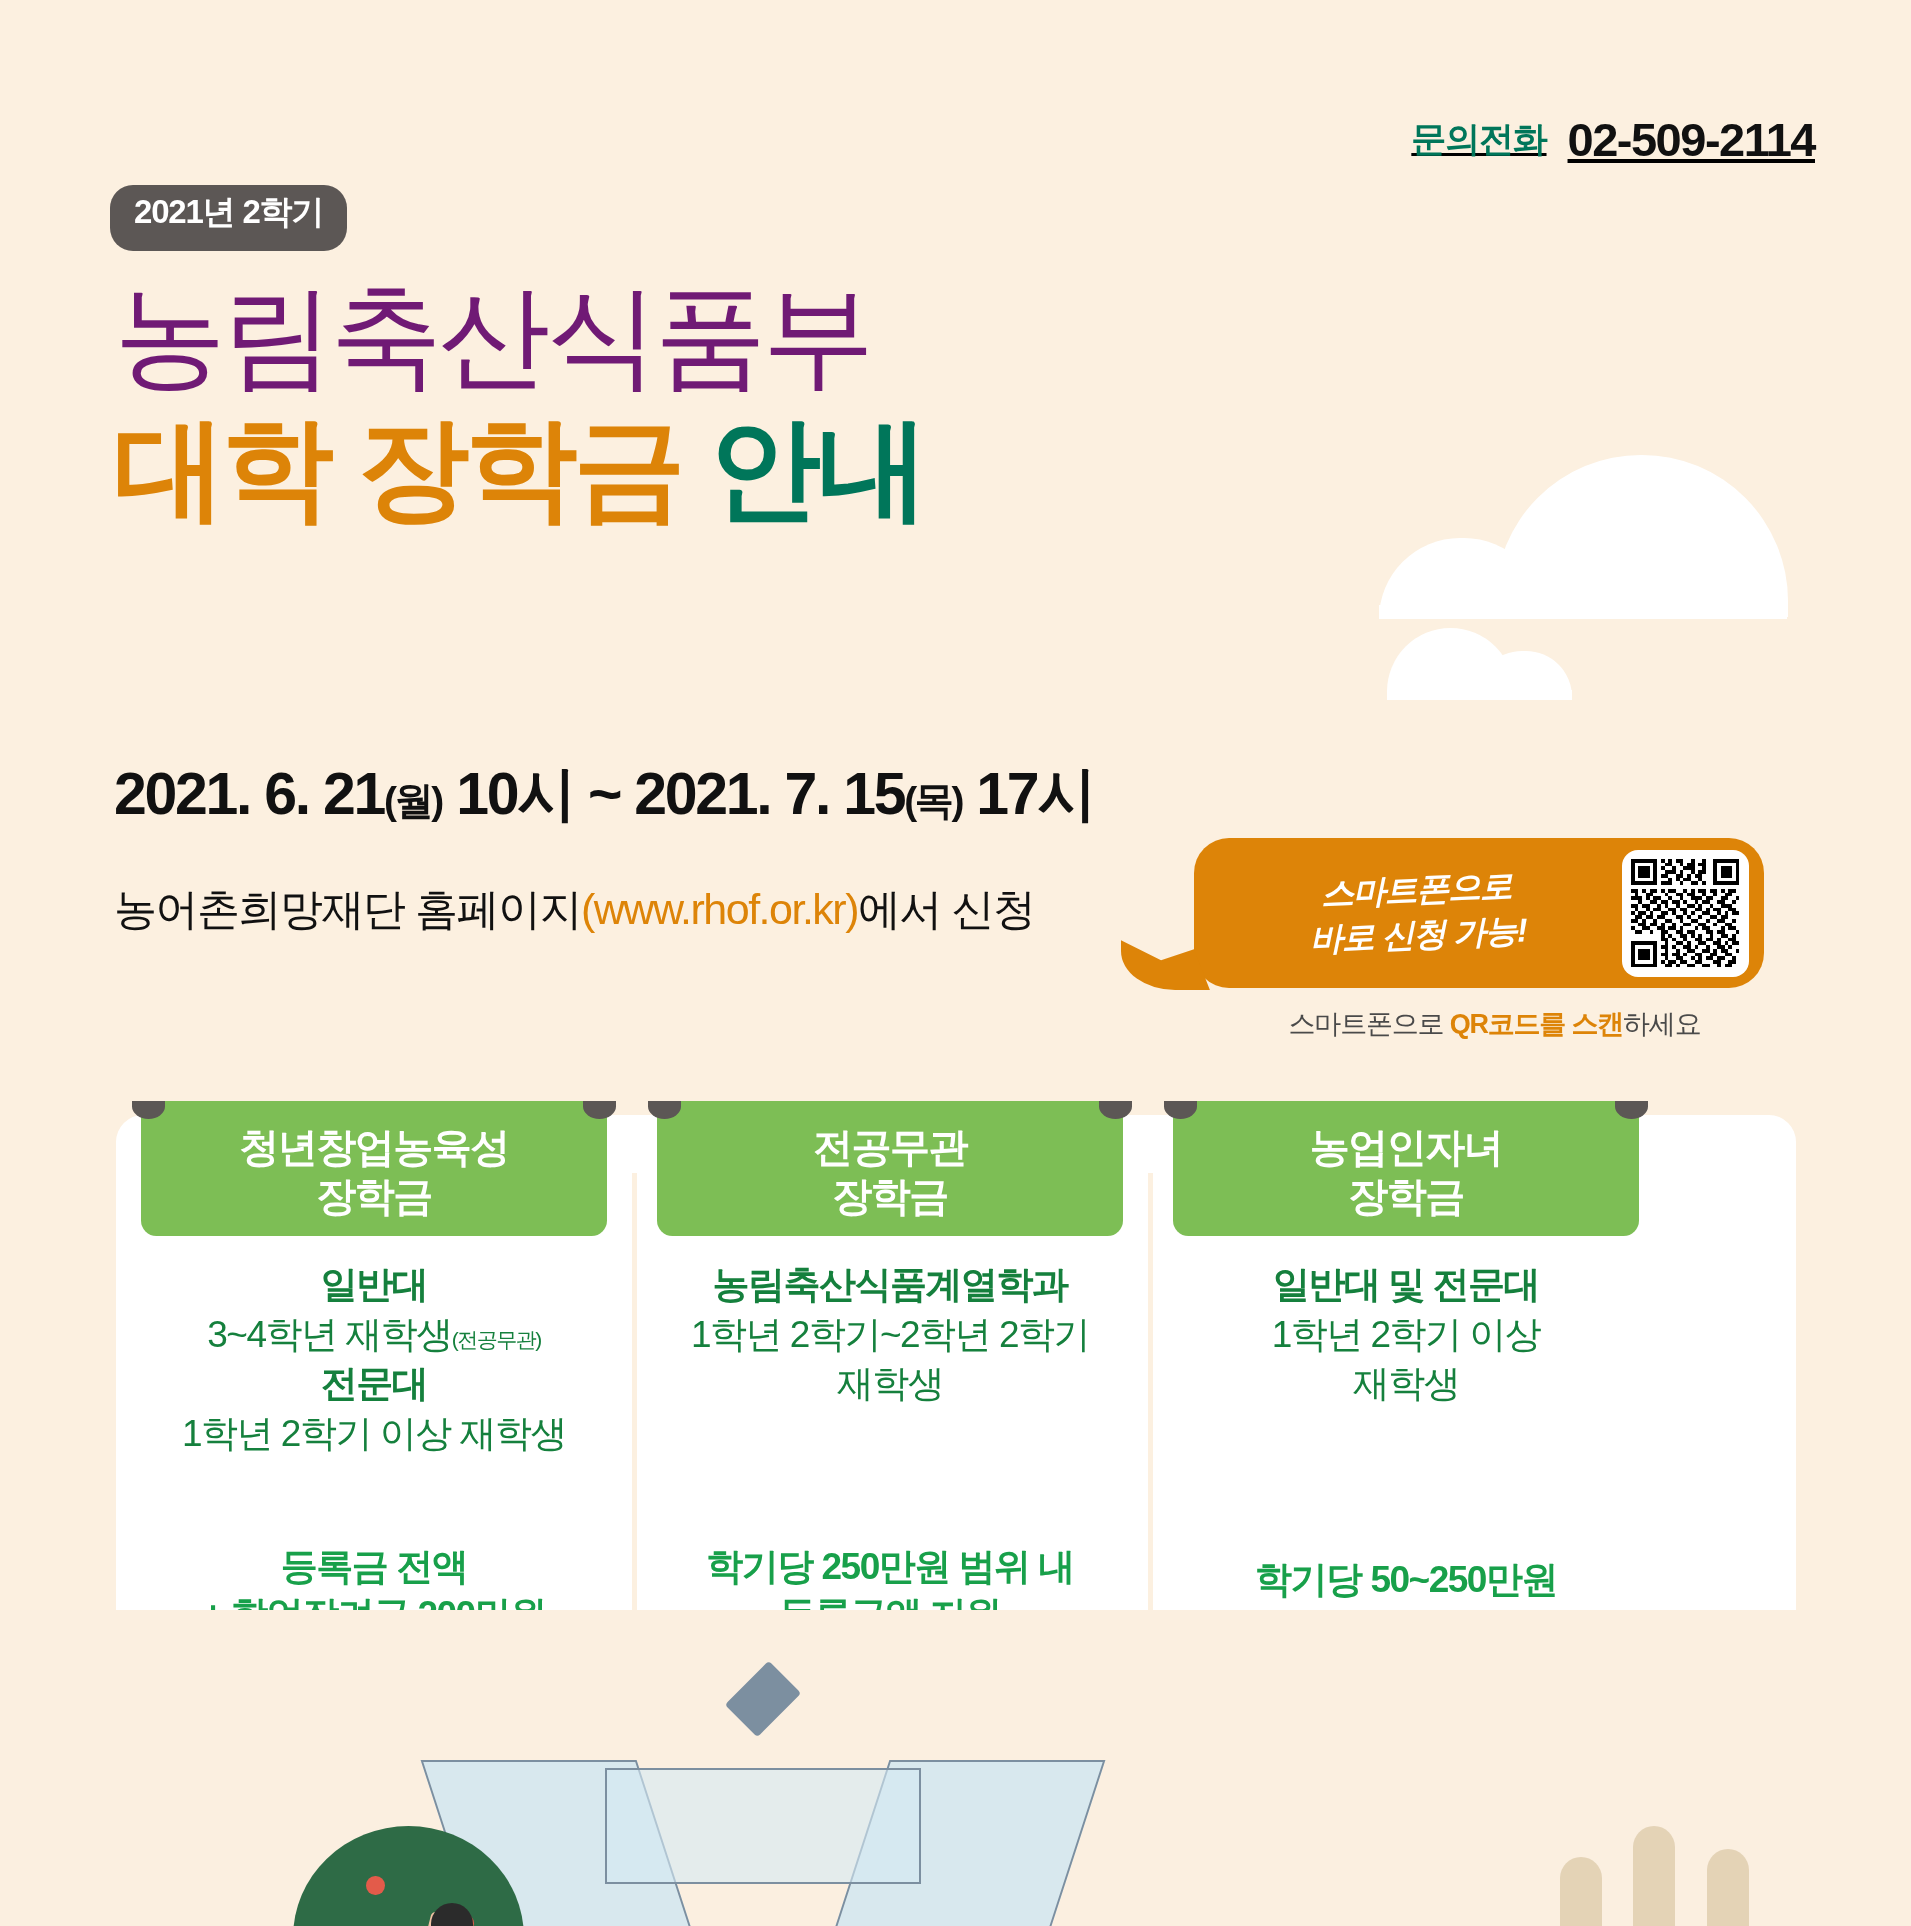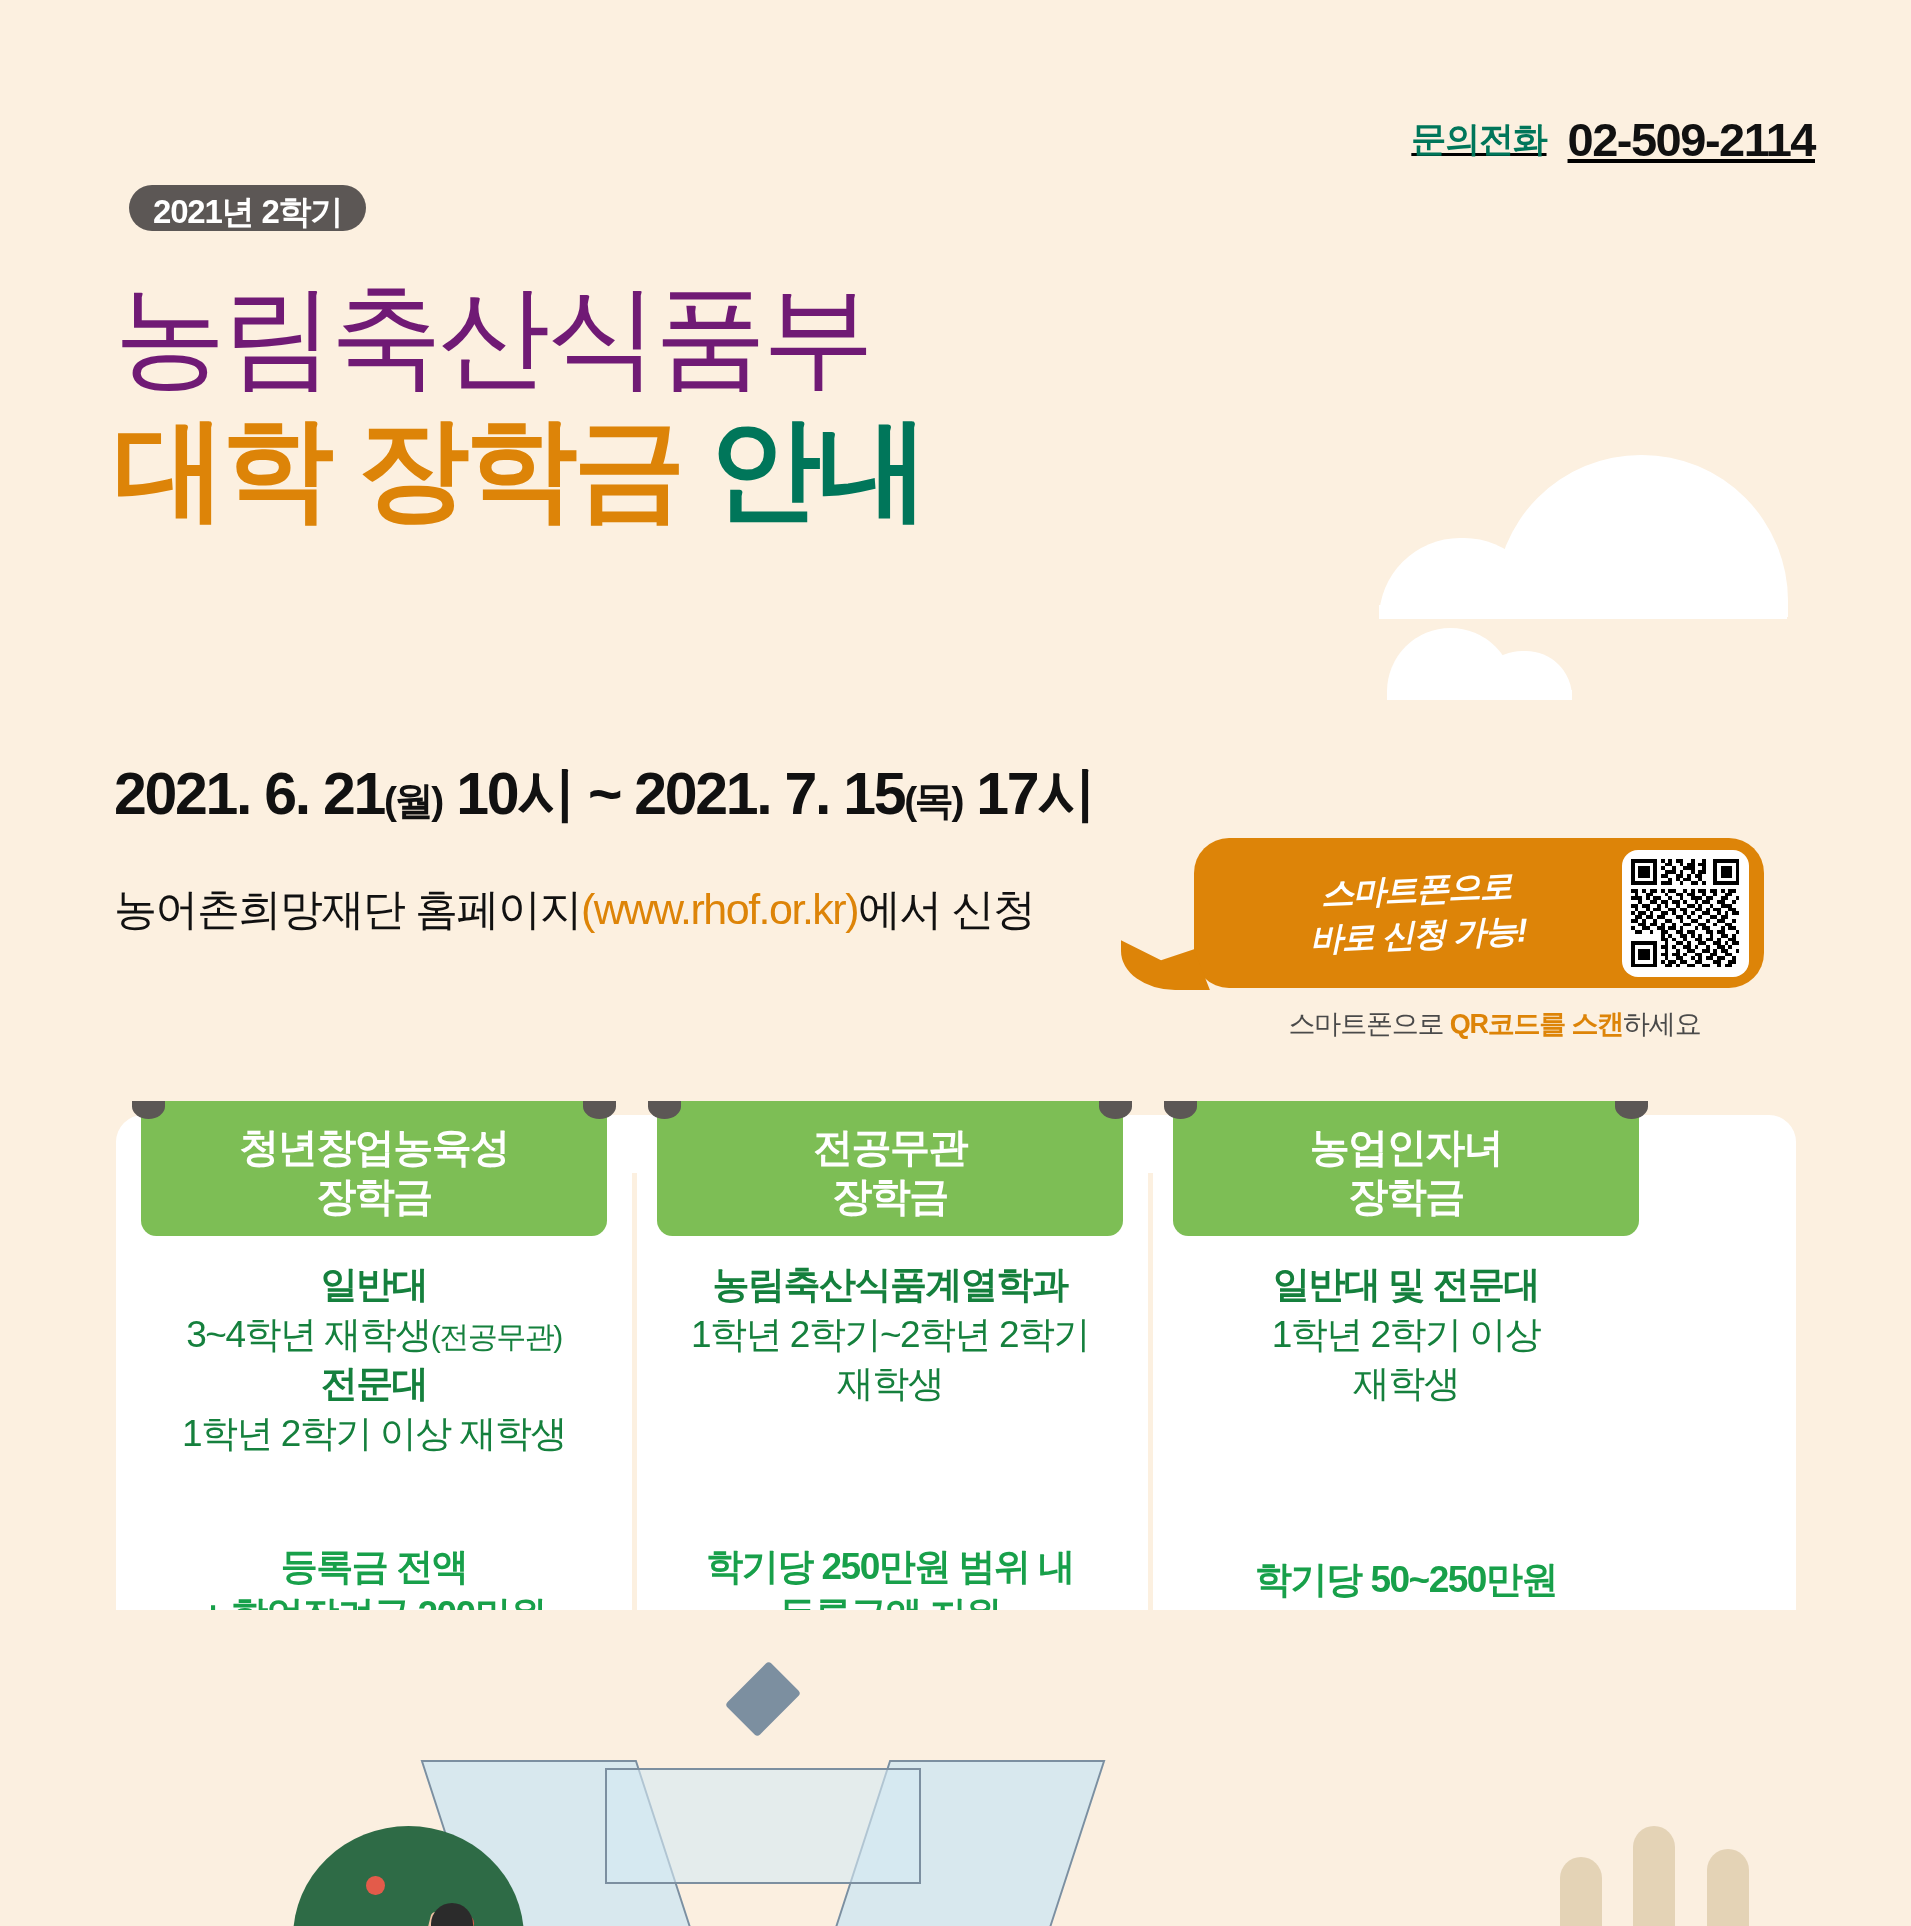--- a/index.html
+++ b/index.html
@@ -23,24 +23,24 @@
     position:absolute; right:96px; top:112px;
     display:flex; align-items:center; gap:21px;
     white-space:nowrap;
     text-decoration:underline;
   }
   .contact-label{ color:#00765A; font-size:35px; font-weight:bold; letter-spacing:-1.2px;}
   .contact-number{ color:#111111; font-size:47px; font-weight:bold; letter-spacing:-1.5px;}
 
   
   .badge{
-    position:absolute; left:129px; top:185px;
+    position:absolute; left:110px; top:185px;
     background:#5C5755; color:#FFFFFF;
     border-radius:23px;
-    padding:10px 24px 3px 24px;
+    padding:10px 24px 23px 24px;
     font-size:33px; font-weight:bold; letter-spacing:-1.2px;
     line-height:1;
   }
 
   
   .title-block{ position:absolute; left:114px; top:277px; }
   .title-l1{
     font-size:112px; font-weight:normal; color:#701a75;
     letter-spacing:-3.9px; line-height:1.08; white-space:nowrap;
   }
@@ -146,21 +146,21 @@
     border-bottom-left-radius:23px 17.7px; border-bottom-right-radius:23px 17.7px;
   }
   .pin.left{ left:-9.2px; }
   .pin.right{ right:-9.2px; }
 
   .card-body{
     margin-top:24px; text-align:center;
     font-size:37px; color:#15803d; letter-spacing:-1.5px; line-height:1.34;
   }
   .card-body .b{ font-weight:bold; }
-  .card-body .tiny{ font-size:30px; }
+  .card-body .tiny{ font-size:21px; }
   .card-amount{
     margin-top:auto; margin-bottom:29px;
     text-align:center;
     font-size:37px; font-weight:bold; color:#18A04A;
     letter-spacing:-1.5px; line-height:1.30;
   }
   .card-amount .note{ font-size:25.4px; font-weight:normal; display:block; margin-top:2.3px;}
 
   
   .scene{

